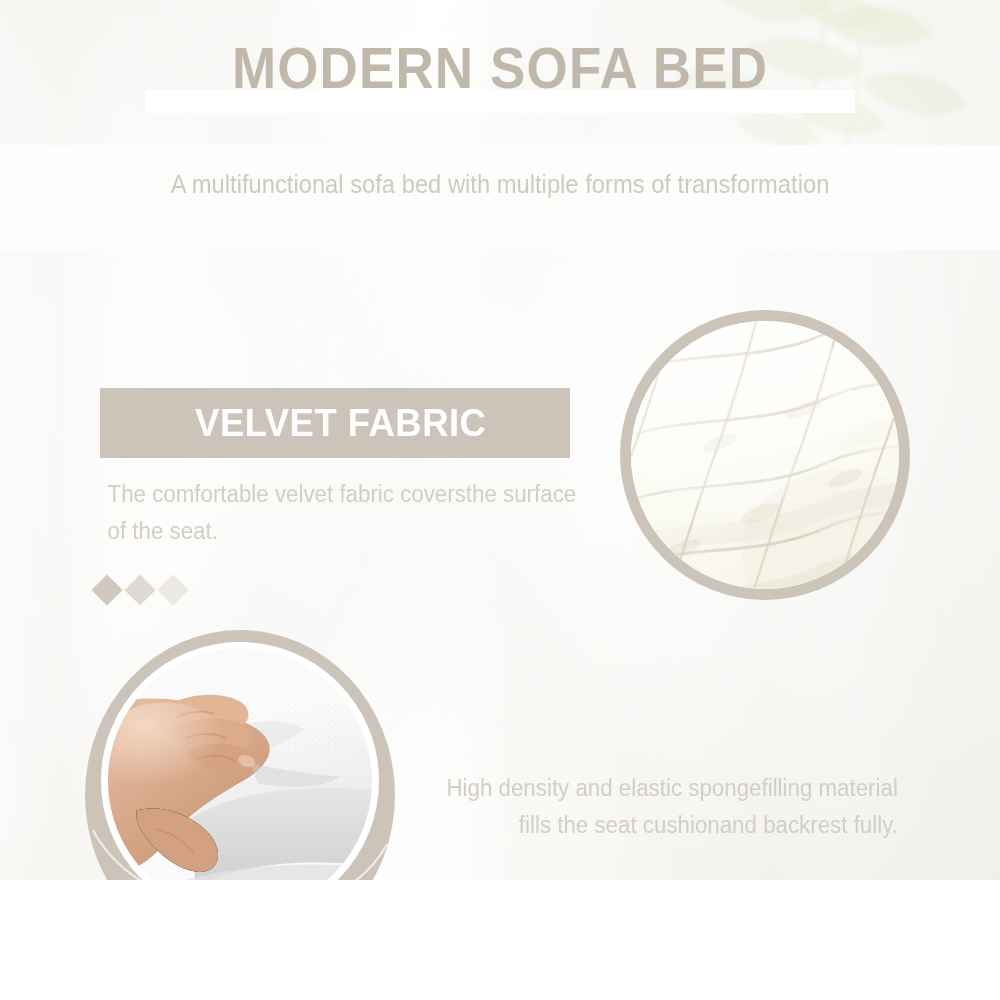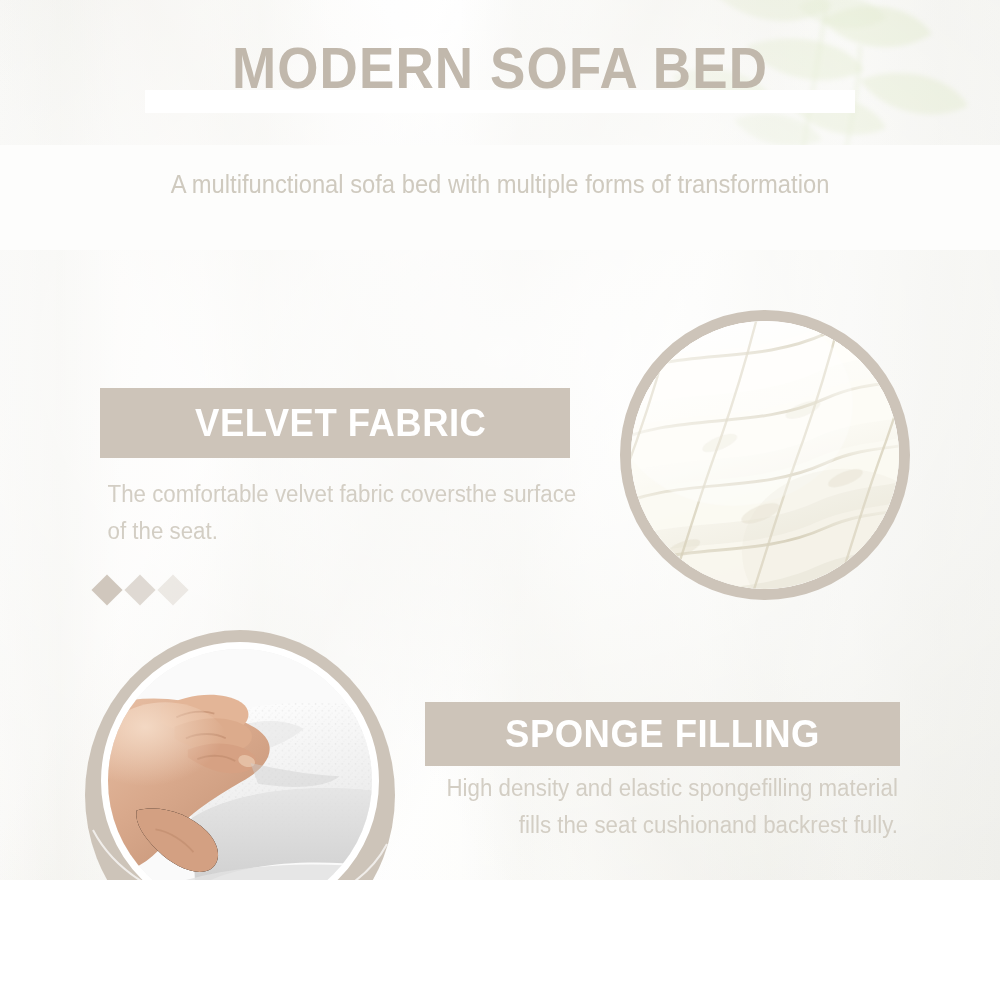--- a/index.html
+++ b/index.html
@@ -387,23 +387,20 @@
           <ellipse cx="232" cy="170" rx="20" ry="7" transform="rotate(-22 232 170)"></ellipse>
           <ellipse cx="56" cy="246" rx="20" ry="7" transform="rotate(-22 56 246)"></ellipse>
         </g>
 
         <ellipse cx="110" cy="90" rx="130" ry="110" fill="#ffffff" opacity="0.35"></ellipse>
         <ellipse cx="230" cy="250" rx="110" ry="90" fill="#e8e3d4" opacity="0.22"></ellipse>
       </svg>
     </div>
   </div>
 
-  <div class="label-bar" id="bar-sponge">
-    <div class="label-text">SPONGE FILLING</div>
-  </div>
 
   <div class="body-copy" id="copy-sponge">High density and elastic spongefilling material fills the seat cushionand backrest fully.</div>
 
   <div class="diamonds" id="diamonds-right">
     <span class="diamond d1"></span>
     <span class="diamond d2"></span>
     <span class="diamond d3"></span>
   </div>
 
   <div id="photo-foam-wrap">

